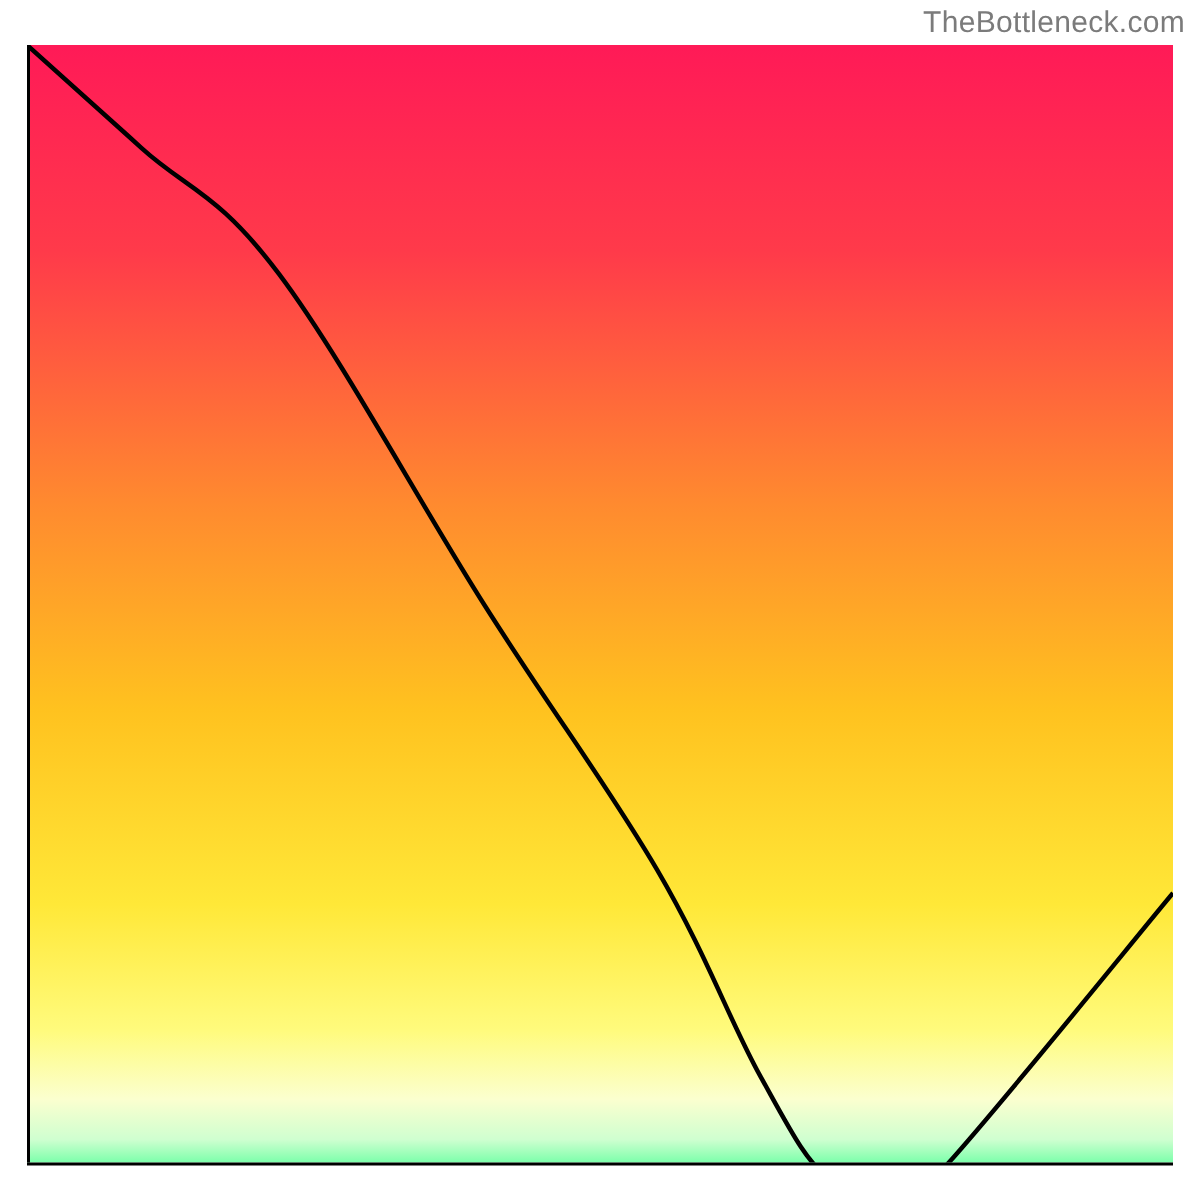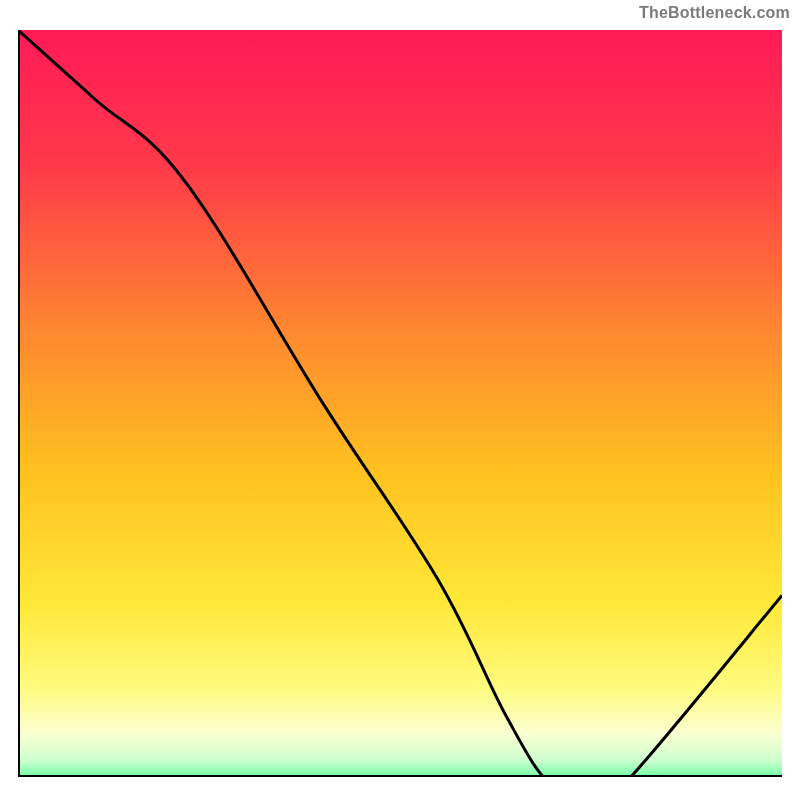--- a/index.html
+++ b/index.html
@@ -45,22 +45,22 @@
     left: 18px;
     top: 775px;
     width: 764px;
     height: 0;
     border-top: 2px solid #000;
   }
   #watermark {
     position: absolute;
     top: 4px;
     right: 10px;
-    font-size: 16px;
-    font-weight: 700;
+    font-size: 20px;
+    font-weight: 400;
     color: #7b7b7b;
     letter-spacing: 0.2px;
     white-space: nowrap;
   }
 </style>
 </head>
 <body>
 
 <div id="wrap">
 

